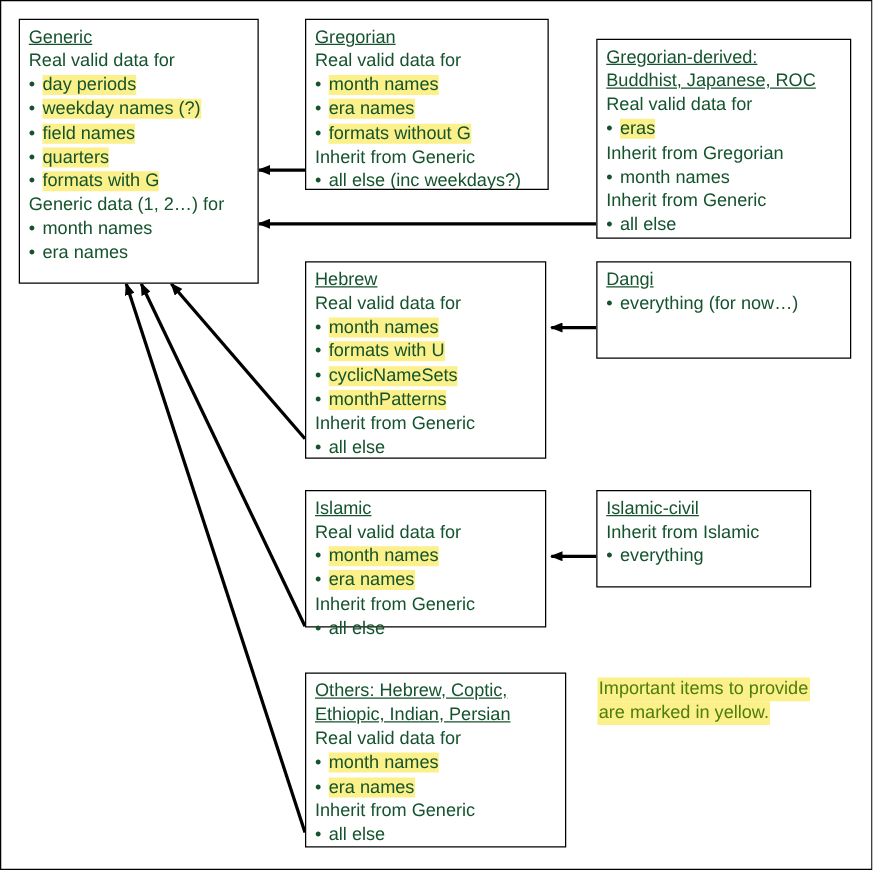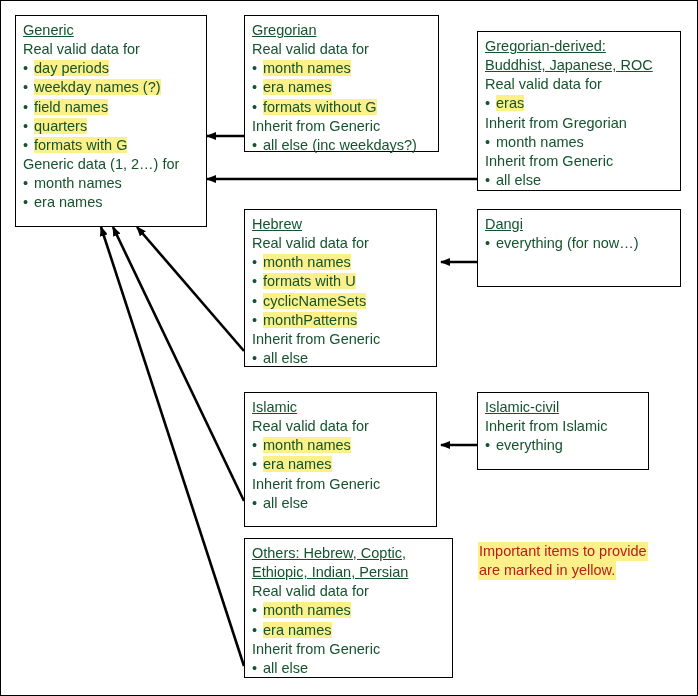--- a/index.html
+++ b/index.html
@@ -47,21 +47,21 @@
     white-space: nowrap;
   }
   .bul > span.mark {
     display: inline-block;
     width: 11px;
   }
   .note {
     position: absolute;
     font-size: 14.5px;
     line-height: 1.32;
-    color: #b91c1c;
+    color: #4d7c0f;
   }
   .note .nl {
     display: block;
     background: #fbf08a;
     width: max-content;
     padding: 0 1px;
   }
   svg.arrows {
     position: absolute;
     left: 0;
@@ -153,21 +153,21 @@
     </div>
   </div>
 
   <div class="box" style="left:476px; top:208px; width:204px; height:78px;">
     <div class="ttl">Dangi</div>
     <div>
       <div class="bul"><span class="mark">•</span><span>everything (for now…)</span></div>
     </div>
   </div>
 
-  <div class="box" style="left:243px; top:391px; width:193px; height:135px;">
+  <div class="box" style="left:243px; top:391px; width:193px; height:110px;">
     <div class="ttl">Islamic</div>
     <div>
       <div class="line">Real valid data for</div>
       <div class="bul"><span class="mark">•</span><span class="hl">month names</span></div>
       <div class="bul"><span class="mark">•</span><span class="hl">era names</span></div>
       <div class="line">Inherit from Generic</div>
       <div class="bul"><span class="mark">•</span><span>all else</span></div>
     </div>
   </div>
 

